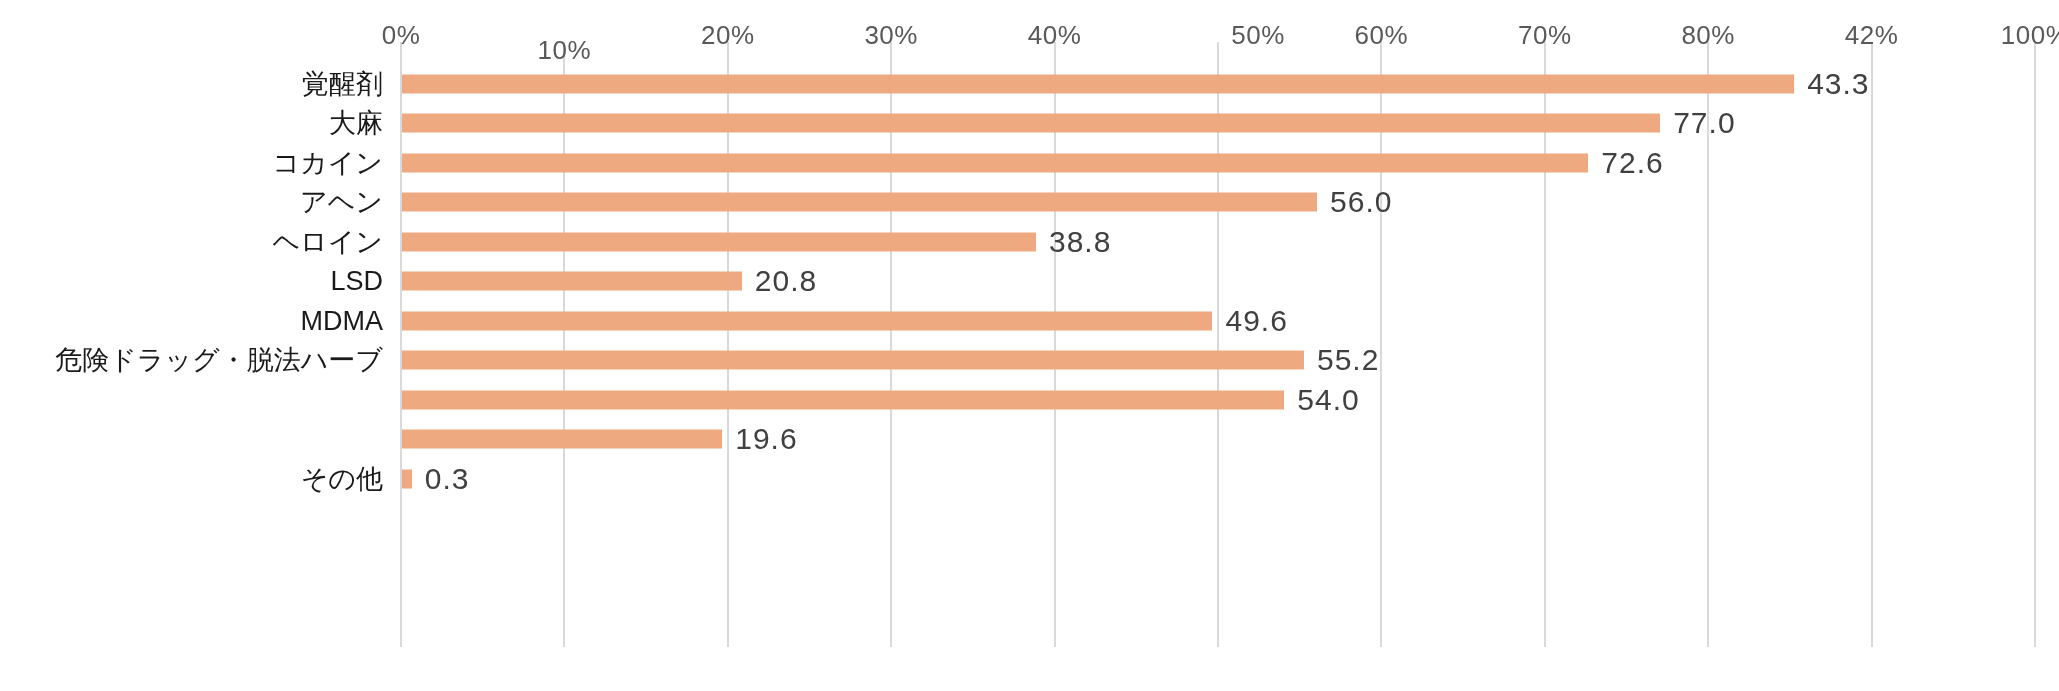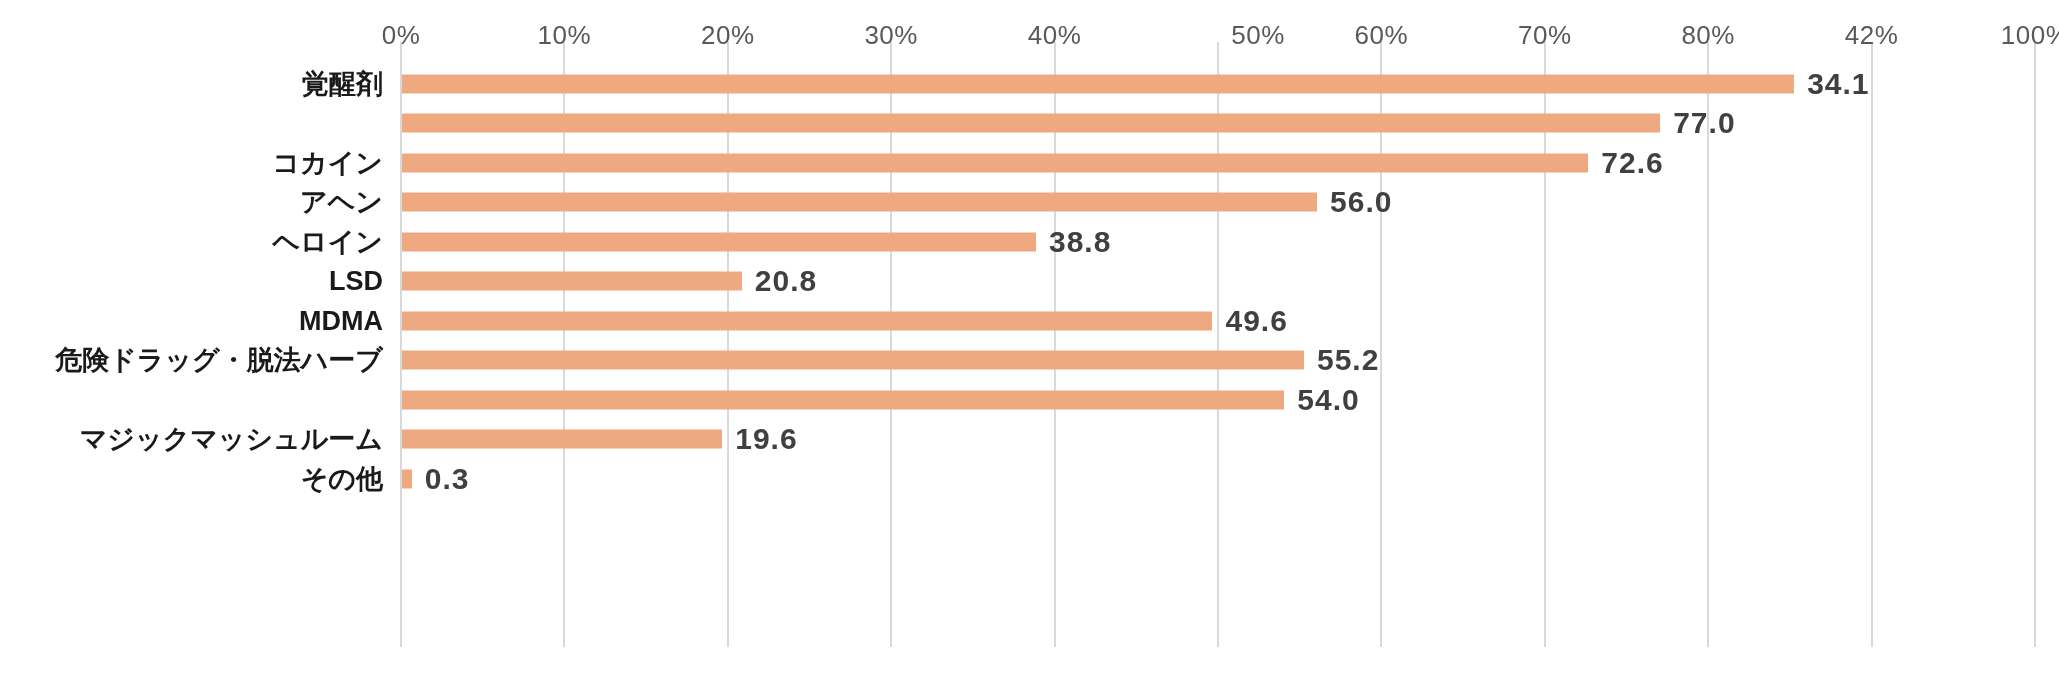--- a/index.html
+++ b/index.html
@@ -51,21 +51,20 @@
     letter-spacing: 0.5px;
     white-space: nowrap;
   }
 
   
   .row {
     position: absolute;
     left: 0;
     width: 1919px;
     height: 55px;
-    font-weight: bold;
   }
   .cat-label {
     position: absolute;
     left: 0;
     width: 383px;
     text-align: right;
     top: 50%;
     transform: translateY(-50%);
     font-size: 27px;
     color: #1a1a1a;
@@ -105,38 +104,39 @@
       <div class="gridline" style="left: 1053.6px;"></div>
       <div class="gridline" style="left: 1217px;"></div>
       <div class="gridline" style="left: 1380.4px;"></div>
       <div class="gridline" style="left: 1543.8px;"></div>
       <div class="gridline" style="left: 1707.2px;"></div>
       <div class="gridline" style="left: 1870.6px;"></div>
       <div class="gridline" style="left: 2034px;"></div>
     </div>
   <div id="ticks-layer">
       <div class="tick-label" style="left: 401px;">0%</div>
-      <div class="tick-label" style="left: 564.4px;">10%</div>
+      <div class="tick-label" style="left: 564.4px; margin-top: 15px;">10%</div>
       <div class="tick-label" style="left: 727.8px; text-align: center;">20%</div>
       <div class="tick-label" style="left: 891.2px;">30%</div>
       <div class="tick-label" style="left: 1054.6px;">40%</div>
       <div class="tick-label" style="left: 1258px;">50%</div>
       <div class="tick-label" style="left: 1381.4px;">60%</div>
       <div class="tick-label" style="left: 1544.8px;">70%</div>
       <div class="tick-label" style="left: 1708.2px;">80%</div>
       <div class="tick-label" style="left: 1871.6px;">42%</div>
       <div class="tick-label" style="left: 2035px;">100%</div>
     </div>
   <div id="rows-layer">
       <div class="row" style="top: 56px;">
         <div class="cat-label">覚醒剤</div>
         <div class="bar" style="width: 1392.17px; background: rgb(239, 169, 128);"></div>
-        <div class="bar-value" style="left: 1807.17px;">34.1</div>
+        <div class="bar-value" style="left: 1807.17px;">43.3</div>
       </div>
       <div class="row" style="top: 95.5px;">
+        <div class="cat-label">大麻</div>
         <div class="bar" style="width: 1258.18px; background: rgb(239, 169, 128);"></div>
         <div class="bar-value" style="left: 1673.18px;">77.0</div>
       </div>
       <div class="row" style="top: 135px;">
         <div class="cat-label">コカイン</div>
         <div class="bar" style="width: 1186.28px; background: rgb(239, 169, 128);"></div>
         <div class="bar-value" style="left: 1601.28px;">72.6</div>
       </div>
       <div class="row" style="top: 174.5px;">
         <div class="cat-label">アヘン</div>
@@ -161,21 +161,20 @@
       <div class="row" style="top: 332.5px;">
         <div class="cat-label">危険ドラッグ・脱法ハーブ</div>
         <div class="bar" style="width: 901.968px; background: rgb(239, 169, 128);"></div>
         <div class="bar-value" style="left: 1316.97px;">55.2</div>
       </div>
       <div class="row" style="top: 372px;">
         <div class="bar" style="width: 882.36px; background: rgb(239, 169, 128);"></div>
         <div class="bar-value" style="left: 1297.36px;">54.0</div>
       </div>
       <div class="row" style="top: 411.5px;">
-        <div class="cat-label">マジックマッシュルーム</div>
         <div class="bar" style="width: 320.264px; background: rgb(239, 169, 128);"></div>
         <div class="bar-value" style="left: 735.264px;">19.6</div>
       </div>
       <div class="row" style="top: 451px;">
         <div class="cat-label">その他</div>
         <div class="bar" style="width: 9.804px; background: rgb(239, 169, 128);"></div>
         <div class="bar-value" style="left: 424.804px;">0.3</div>
       </div>
     </div>
 

